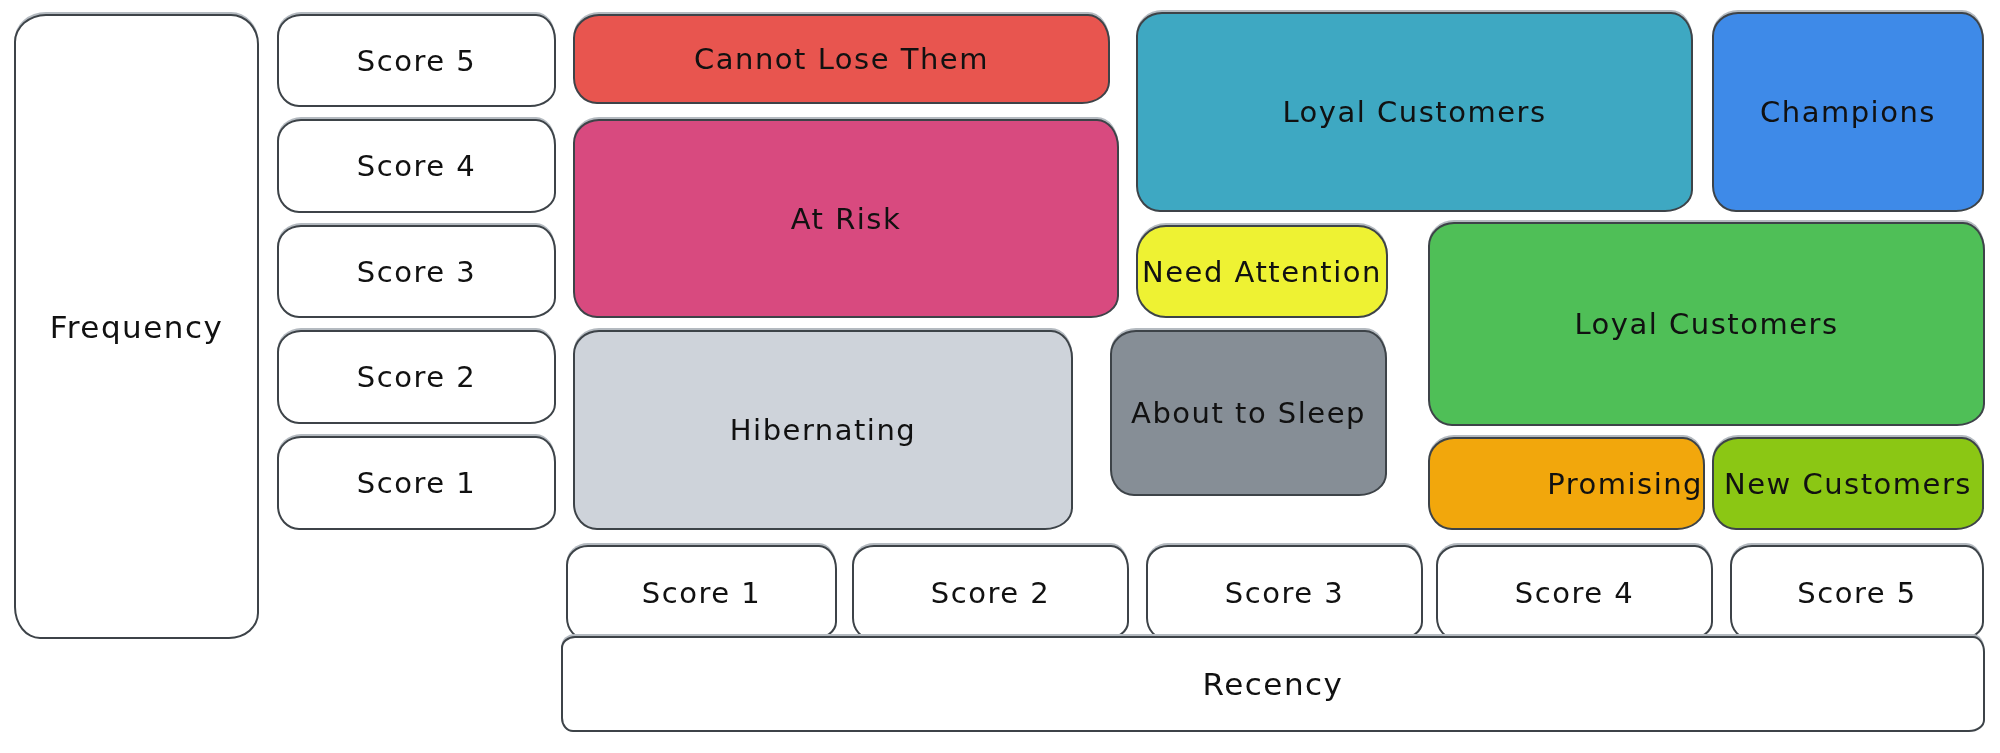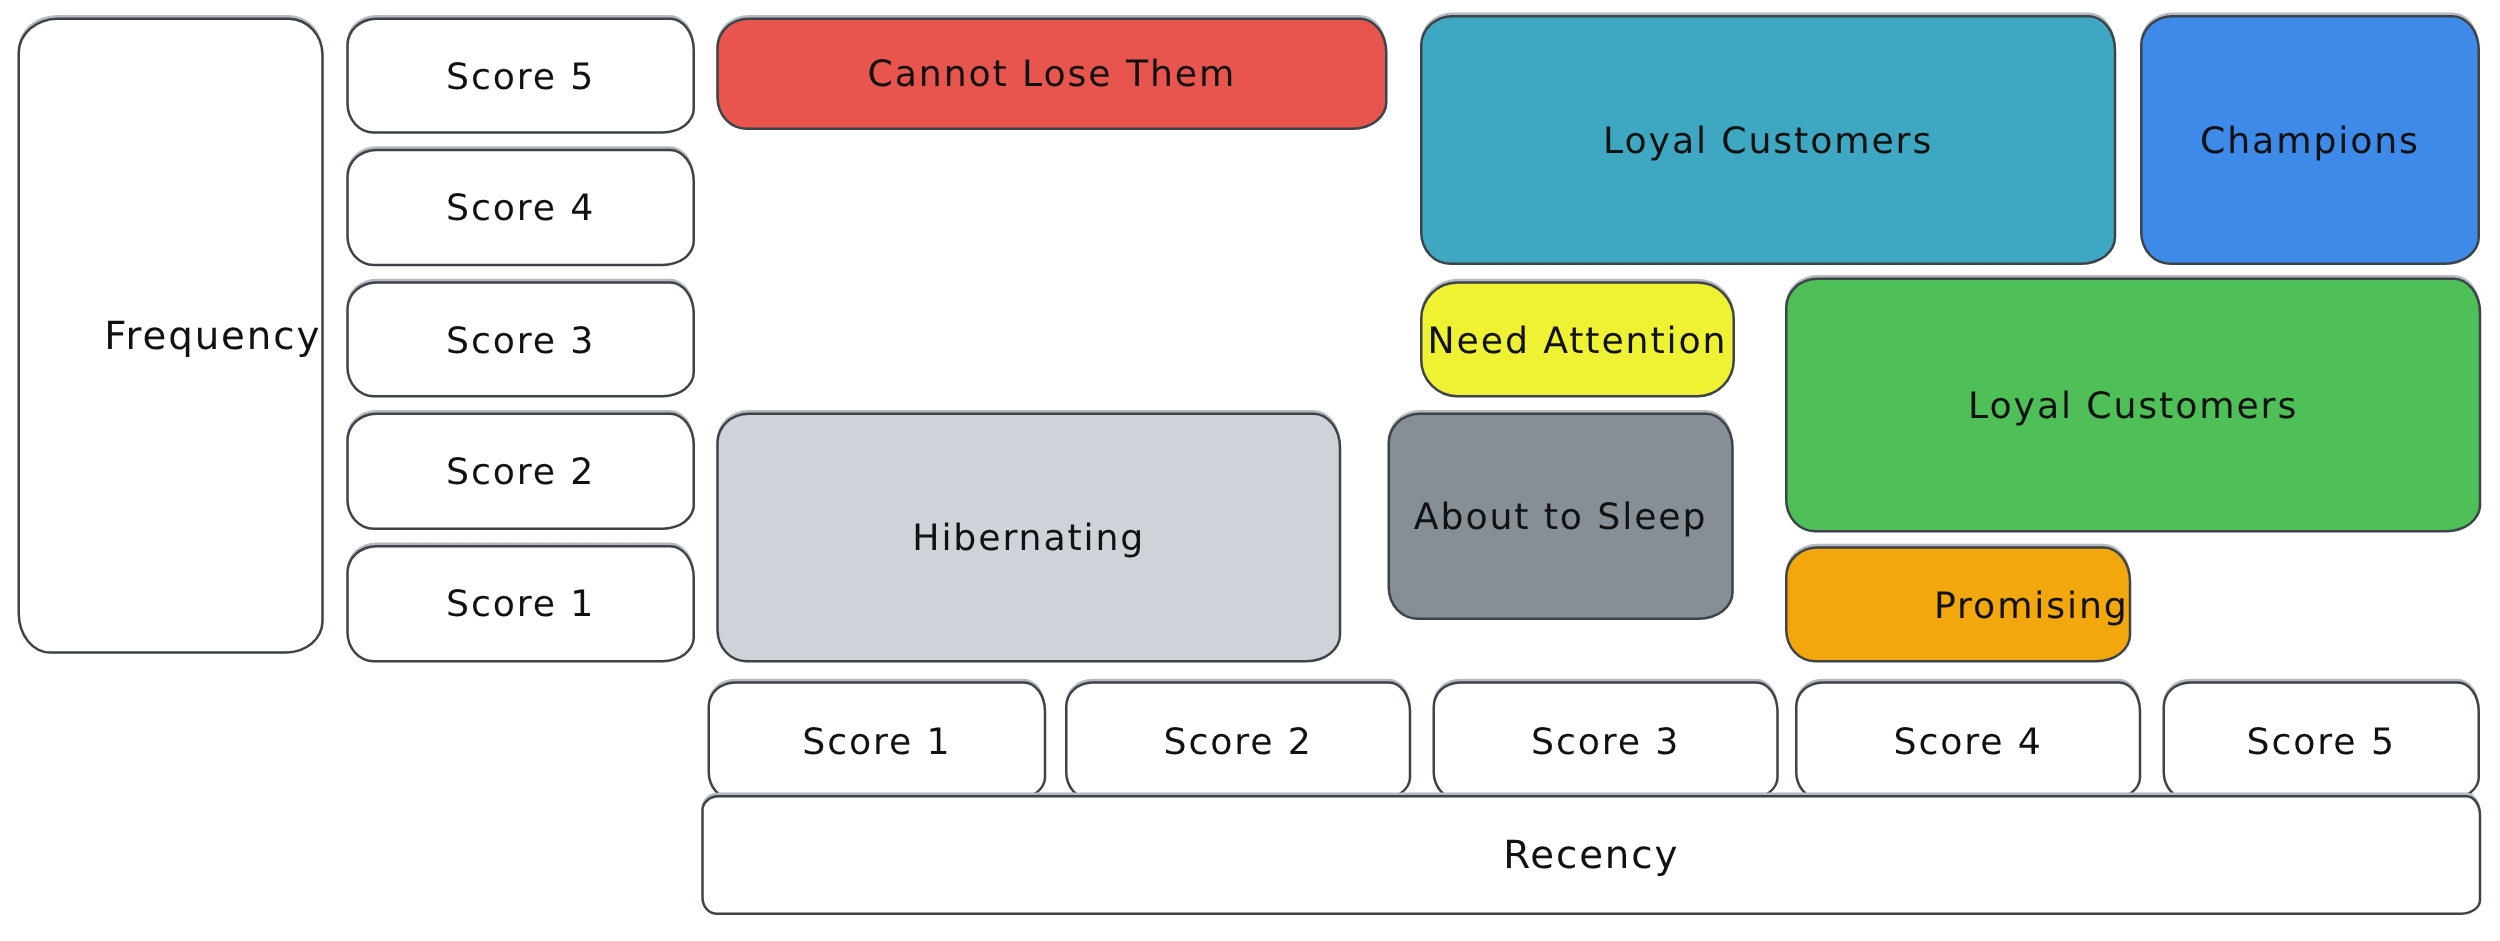--- a/index.html
+++ b/index.html
@@ -24,21 +24,21 @@
   }
   .lbl {
     font-size: 29px;
     letter-spacing: 1.5px;
     white-space: nowrap;
     text-align: center;
   }
   .big-lbl { font-size: 31px; }
 
   
-  .freq-box   { left: 14px;  top: 14px;  width: 245px; height: 509px; border-radius: 32px 28px 30px 26px / 28px 30px 26px 32px; justify-content: flex-end; }
+  .freq-box   { left: 14px;  top: 14px;  width: 245px; height: 625px; border-radius: 32px 28px 30px 26px / 28px 30px 26px 32px; }
   .fscore     { left: 277px; width: 279px; border-radius: 24px 20px 26px 22px / 22px 26px 20px 24px; }
   .fs0 { top: 14px;  height: 93px; }
   .fs1 { top: 119px; height: 94px; }
   .fs2 { top: 225px; height: 93px; }
   .fs3 { top: 330px; height: 94px; }
   .fs4 { top: 436px; height: 94px; }
 
   
   .seg { border-radius: 26px 22px 28px 24px / 24px 28px 22px 26px; }
   .s-cannot     { left: 573px;  top: 14px;  width: 537px; height: 90px;  }
@@ -82,40 +82,46 @@
   <div class="box fscore fs3">
     <span class="lbl">Score 2</span>
   </div>
   <div class="box fscore fs4">
     <span class="lbl">Score 1</span>
   </div>
 
   <div class="box seg s-cannot" style="background-color: rgb(232, 85, 79);">
     <span class="lbl">Cannot Lose Them</span>
   </div>
+  <div class="box seg s-atrisk" style="background-color: rgb(216, 74, 127);">
+    <span class="lbl">At Risk</span>
+  </div>
   <div class="box seg s-hibernate" style="background-color: rgb(206, 211, 218);">
     <span class="lbl">Hibernating</span>
   </div>
   <div class="box seg s-loyal-top" style="background-color: rgb(62, 168, 194);">
     <span class="lbl">Loyal Customers</span>
   </div>
   <div class="box seg s-champions" style="background-color: rgb(62, 138, 232);">
     <span class="lbl">Champions</span>
   </div>
   <div class="box seg s-need" style="background-color: rgb(238, 242, 51);">
     <span class="lbl">Need Attention</span>
   </div>
   <div class="box seg s-loyal-mid" style="background-color: rgb(79, 191, 87);">
     <span class="lbl">Loyal Customers</span>
   </div>
   <div class="box seg s-sleep" style="background-color: rgb(134, 142, 150);">
     <span class="lbl">About to Sleep</span>
   </div>
   <div class="box seg s-promising" style="background-color: rgb(242, 167, 12); justify-content: flex-end;">
     <span class="lbl">Promising</span>
+  </div>
+  <div class="box seg s-new" style="background-color: rgb(139, 199, 20);">
+    <span class="lbl">New Customers</span>
   </div>
 
   <div class="box rscore rs0">
     <span class="lbl">Score 1</span>
   </div>
   <div class="box rscore rs1">
     <span class="lbl">Score 2</span>
   </div>
   <div class="box rscore rs2">
     <span class="lbl">Score 3</span>

